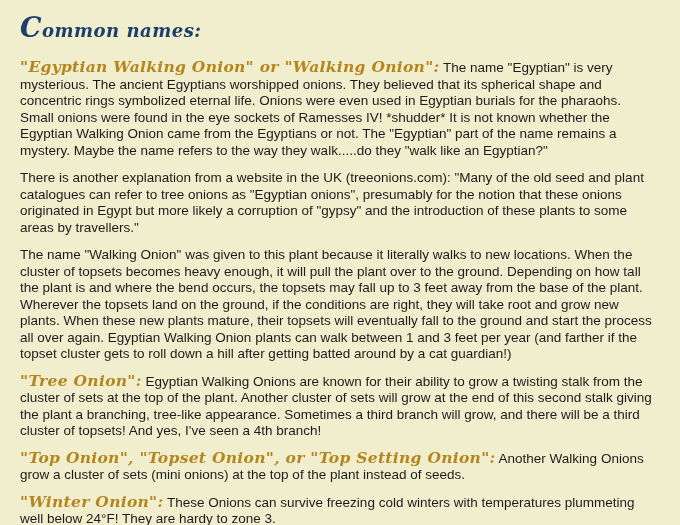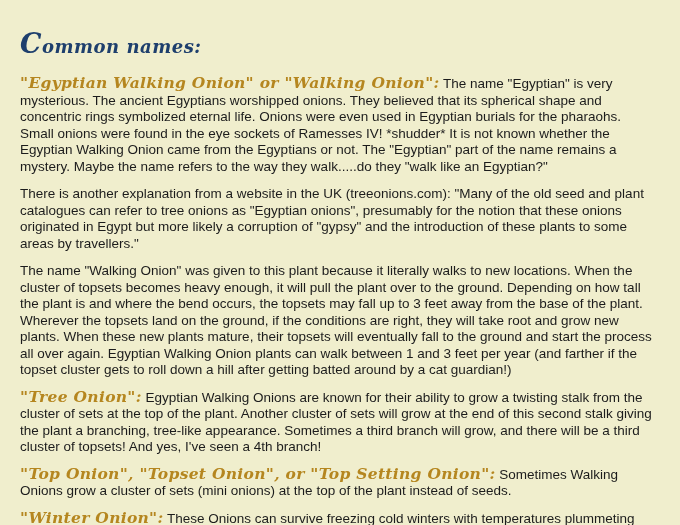--- a/index.html
+++ b/index.html
@@ -4,21 +4,21 @@
 <style>
   html, body {
     margin: 0;
     padding: 0;
   }
   .page {
     width: 680px;
     height: 525px;
     box-sizing: border-box;
     background: #f0eecd;
-    padding: 26px 22px 0 20px;
+    padding: 10px 22px 0 20px;
     font-family: "Liberation Sans", sans-serif;
     color: #1c1c1c;
     overflow: hidden;
   }
   .title {
     font-family: "DejaVu Serif", serif;
     font-style: italic;
     font-weight: bold;
     color: #1e3f6d;
     font-size: 18px;
@@ -68,21 +68,21 @@
     <span class="sec-body">The name "Walking Onion" was given to this plant because it literally walks to new locations. When the cluster of topsets becomes heavy enough, it will pull the plant over to the ground. Depending on how tall the plant is and where the bend occurs, the topsets may fall up to 3 feet away from the base of the plant. Wherever the topsets land on the ground, if the conditions are right, they will take root and grow new plants. When these new plants mature, their topsets will eventually fall to the ground and start the process all over again. Egyptian Walking Onion plants can walk between 1 and 3 feet per year (and farther if the topset cluster gets to roll down a hill after getting batted around by a cat guardian!)</span>
   </p>
 
   <p class="para">
     <span class="sec-heading">"Tree Onion":</span>
     <span class="sec-body">Egyptian Walking Onions are known for their ability to grow a twisting stalk from the cluster of sets at the top of the plant. Another cluster of sets will grow at the end of this second stalk giving the plant a branching, tree-like appearance. Sometimes a third branch will grow, and there will be a third cluster of topsets! And yes, I've seen a 4th branch!</span>
   </p>
 
   <p class="para">
     <span class="sec-heading">"Top Onion", "Topset Onion", or "Top Setting Onion":</span>
-    <span class="sec-body">Sometimes Walking Onions grow a cluster of sets (mini onions) at the top of the plant instead of seeds.</span>
+    <span class="sec-body">Another Walking Onions grow a cluster of sets (mini onions) at the top of the plant instead of seeds.</span>
   </p>
 
   <p class="para">
     <span class="sec-heading">"Winter Onion":</span>
     <span class="sec-body">These Onions can survive freezing cold winters with temperatures plummeting well below 24°F! They are hardy to zone 3.</span>
   </p>
 
 </div>
 
 </body></html>

